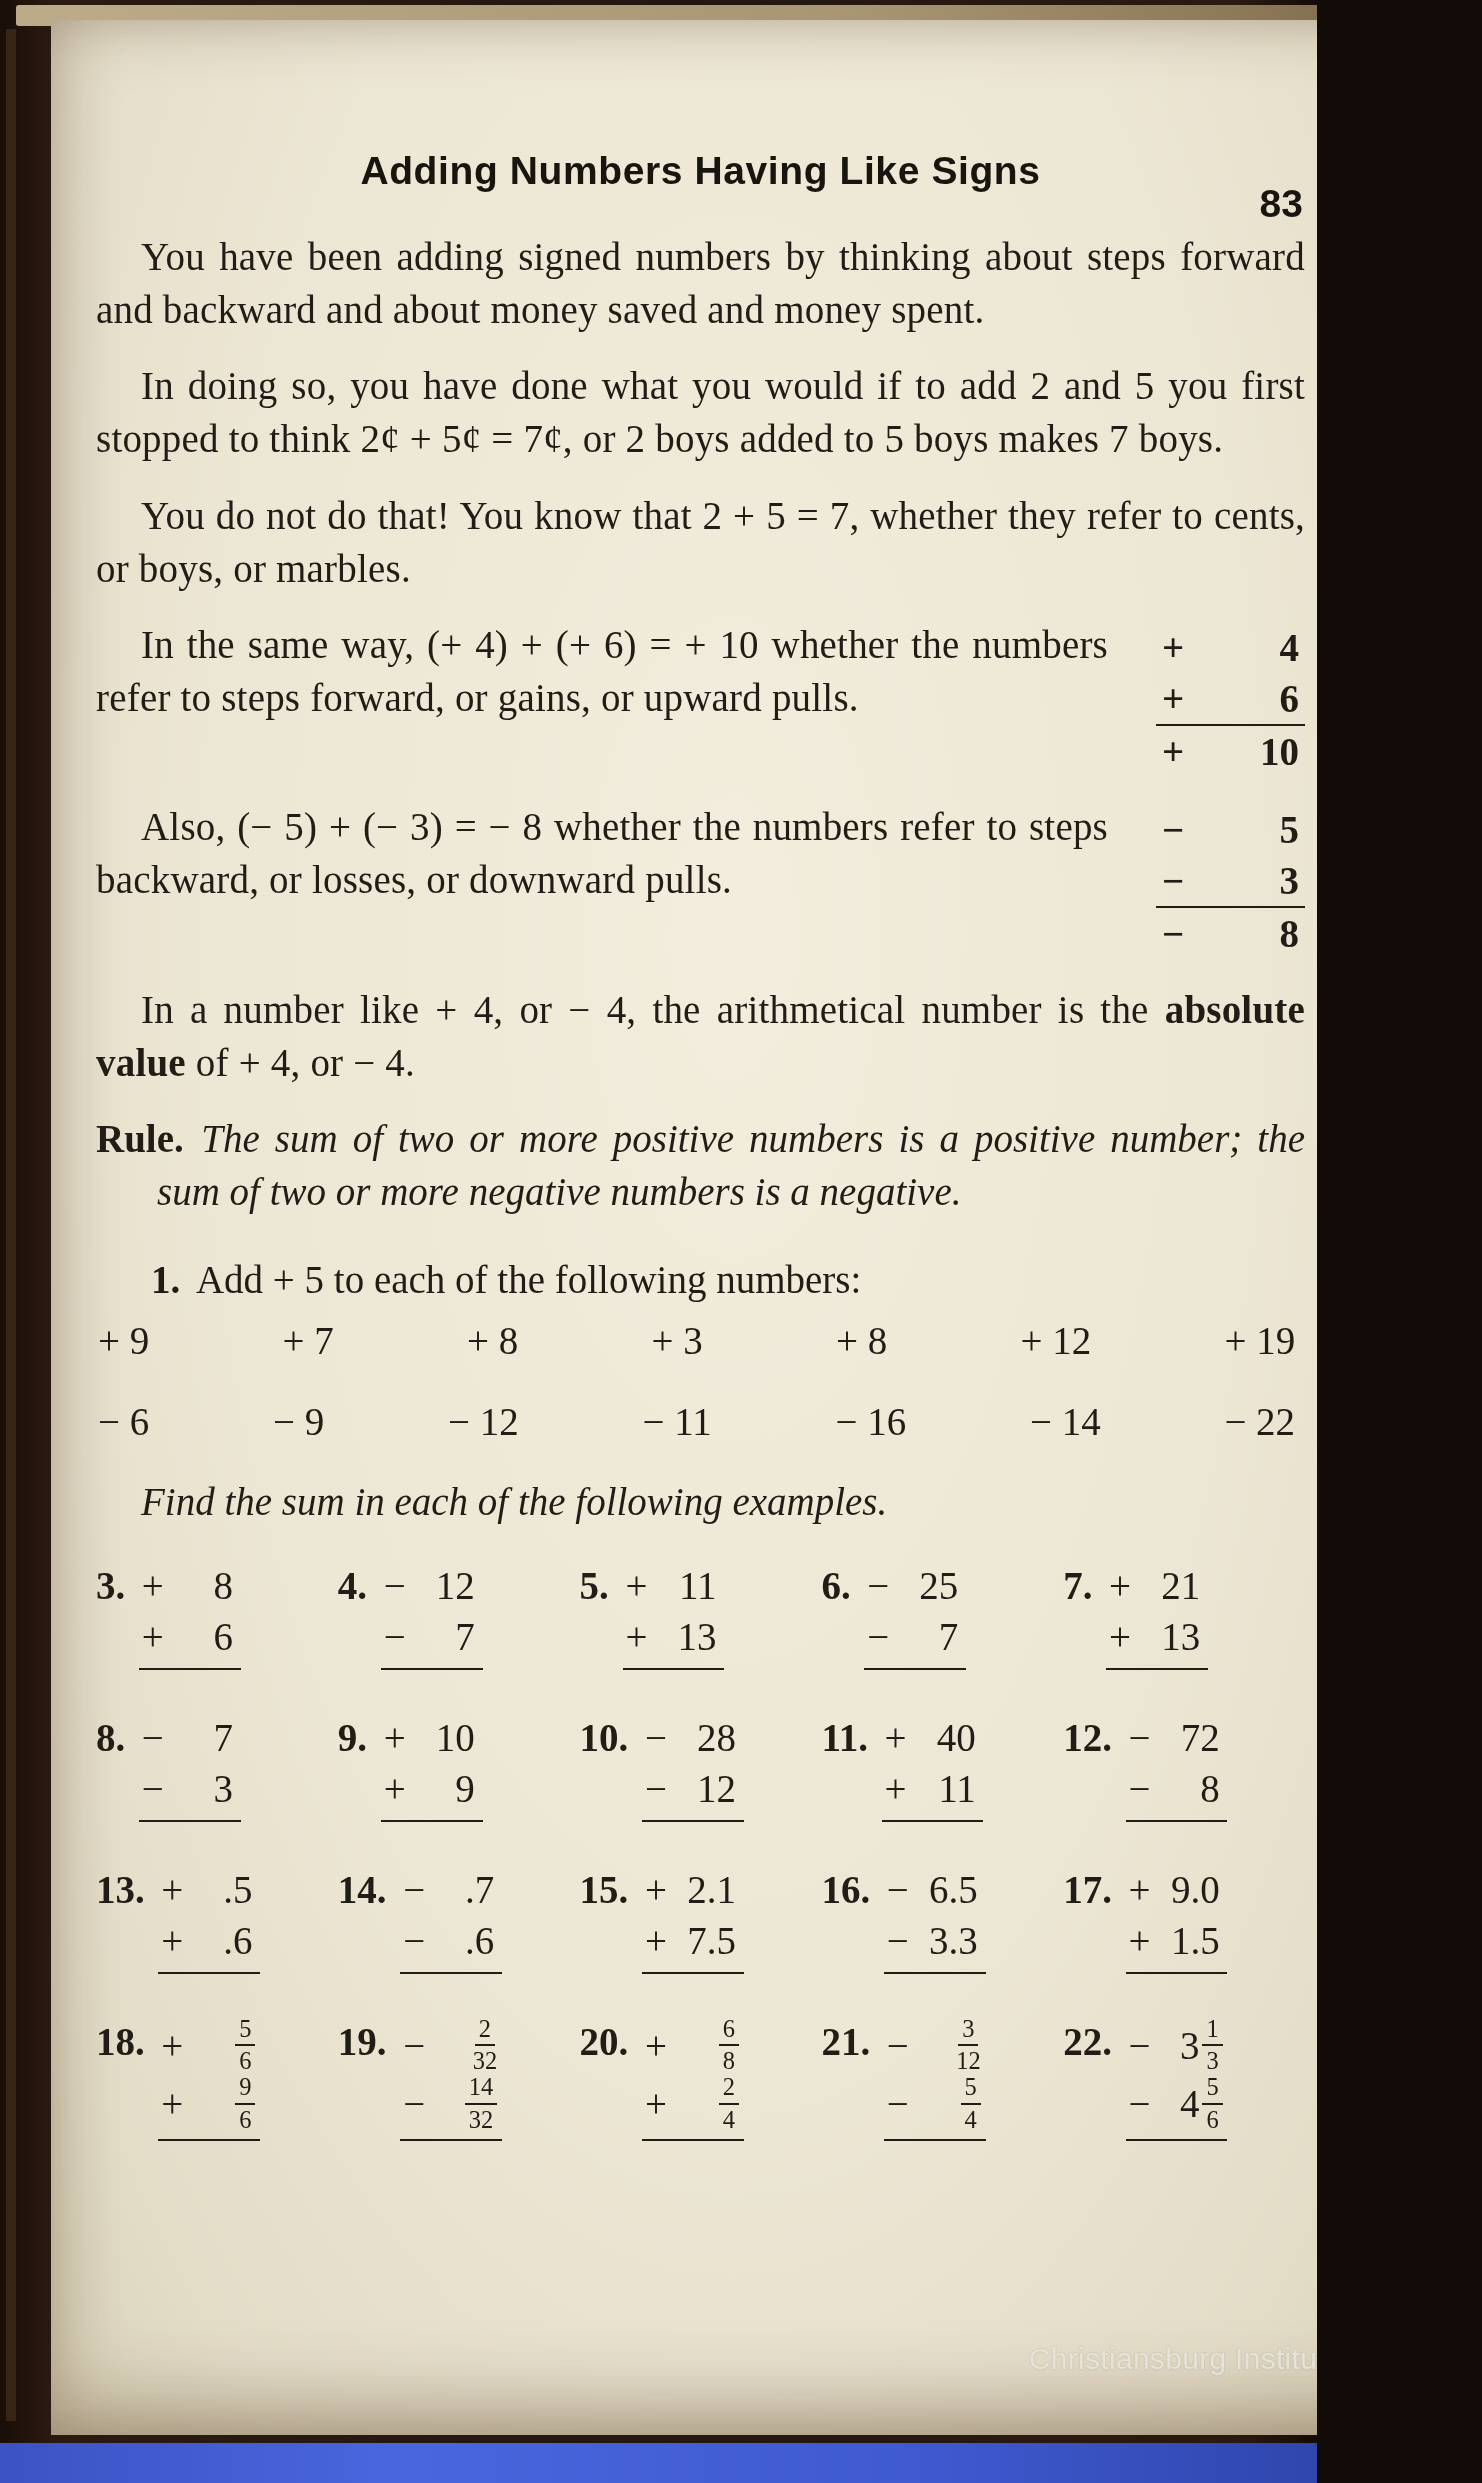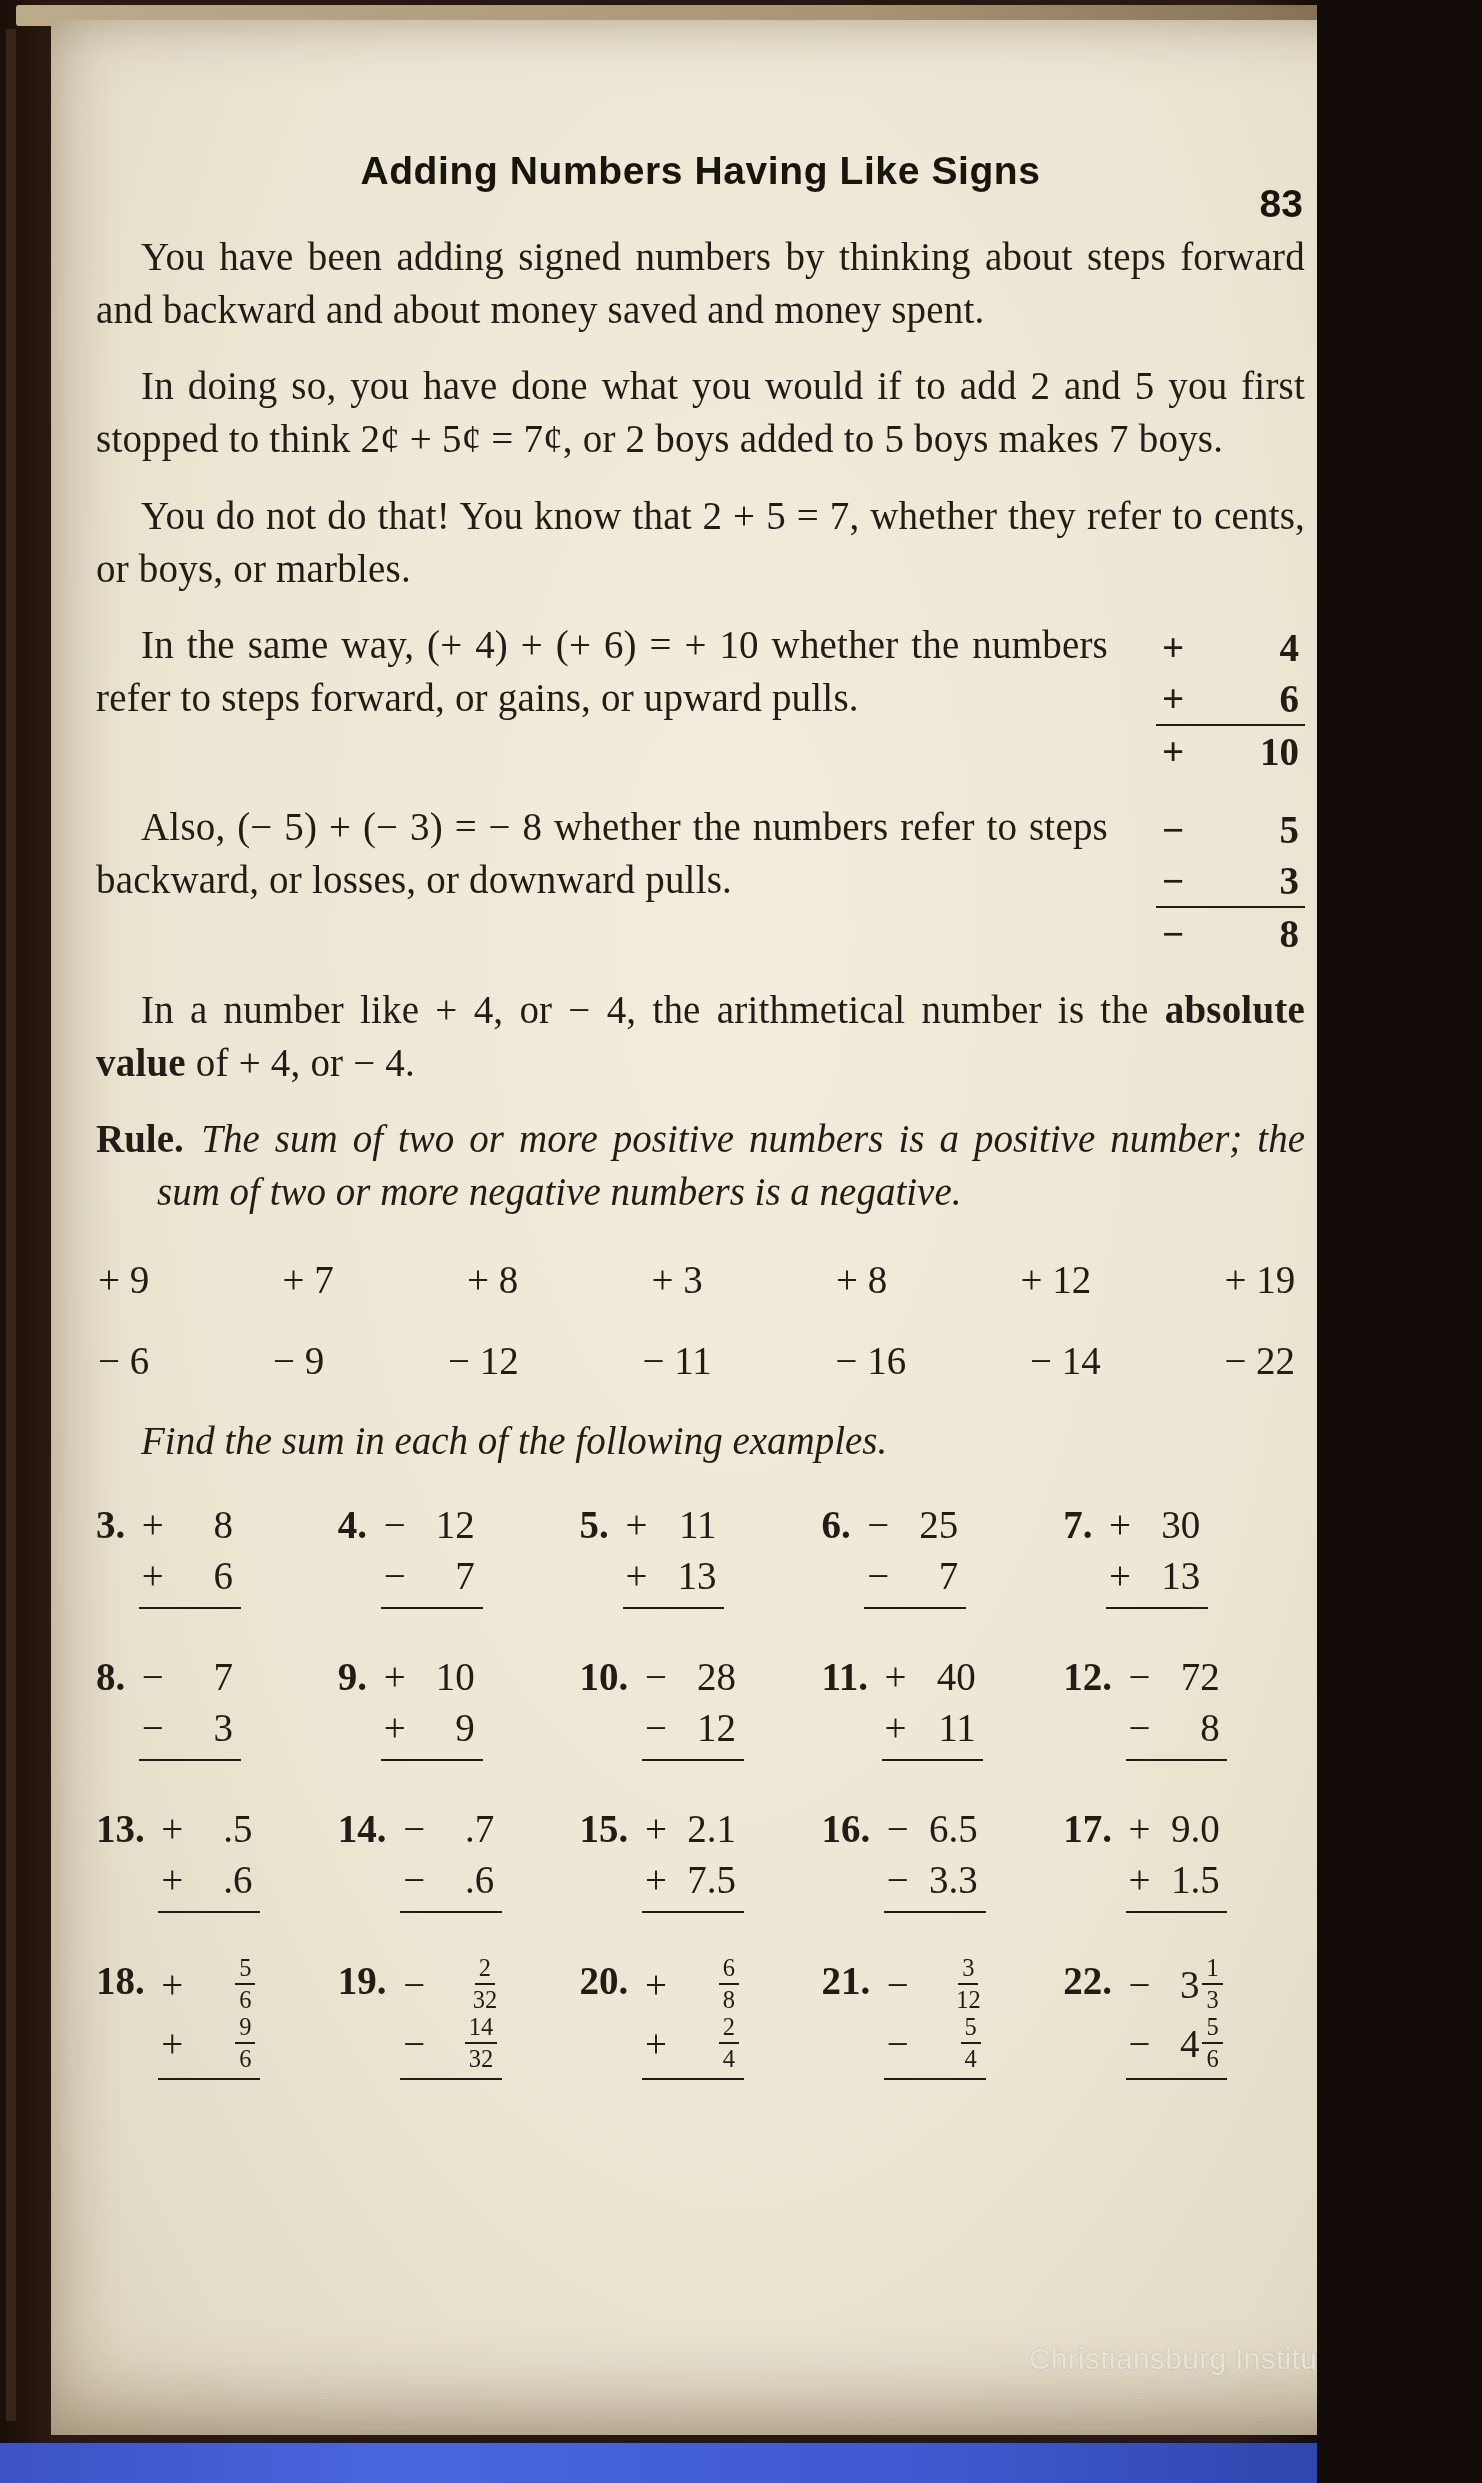--- a/index.html
+++ b/index.html
@@ -104,20 +104,23 @@
           </div>
       </div>
 
       <p class="para"><span>In a number like + 4, or − 4, the arithmetical number is the </span><b>absolute value</b><span> of + 4, or − 4.</span></p>
 
       <div class="rule">
         <span class="rule-label">Rule.</span><span class="rule-text">The sum of two or more positive numbers is a posi­tive number; the sum of two or more negative numbers is a negative.</span>
       </div>
 
       <div>
+        <div class="ex-head">
+          <span class="ex-label">1.</span><span>Add + 5 to each of the following numbers:</span>
+        </div>
         <div class="ex-values">
             <span class="ex-val">+ 9</span>
             <span class="ex-val">+ 7</span>
             <span class="ex-val">+ 8</span>
             <span class="ex-val">+ 3</span>
             <span class="ex-val">+ 8</span>
             <span class="ex-val">+ 12</span>
             <span class="ex-val">+ 19</span>
           </div>
       </div>
@@ -204,21 +207,21 @@
                 </span>
               </span>
             </span>
           </div>
           <div class="prob">
             <span class="prob-n">7.</span>
             <span class="prob-ops">
               <span class="p-row ">
                 <span class="sign">+</span>
                 <span class="mag">
-                  <span class="whole">30</span>
+                  <span class="whole">21</span>
                 </span>
               </span>
               <span class="p-row p-bottom">
                 <span class="sign">+</span>
                 <span class="mag">
                   <span class="whole">13</span>
                 </span>
               </span>
             </span>
           </div>

